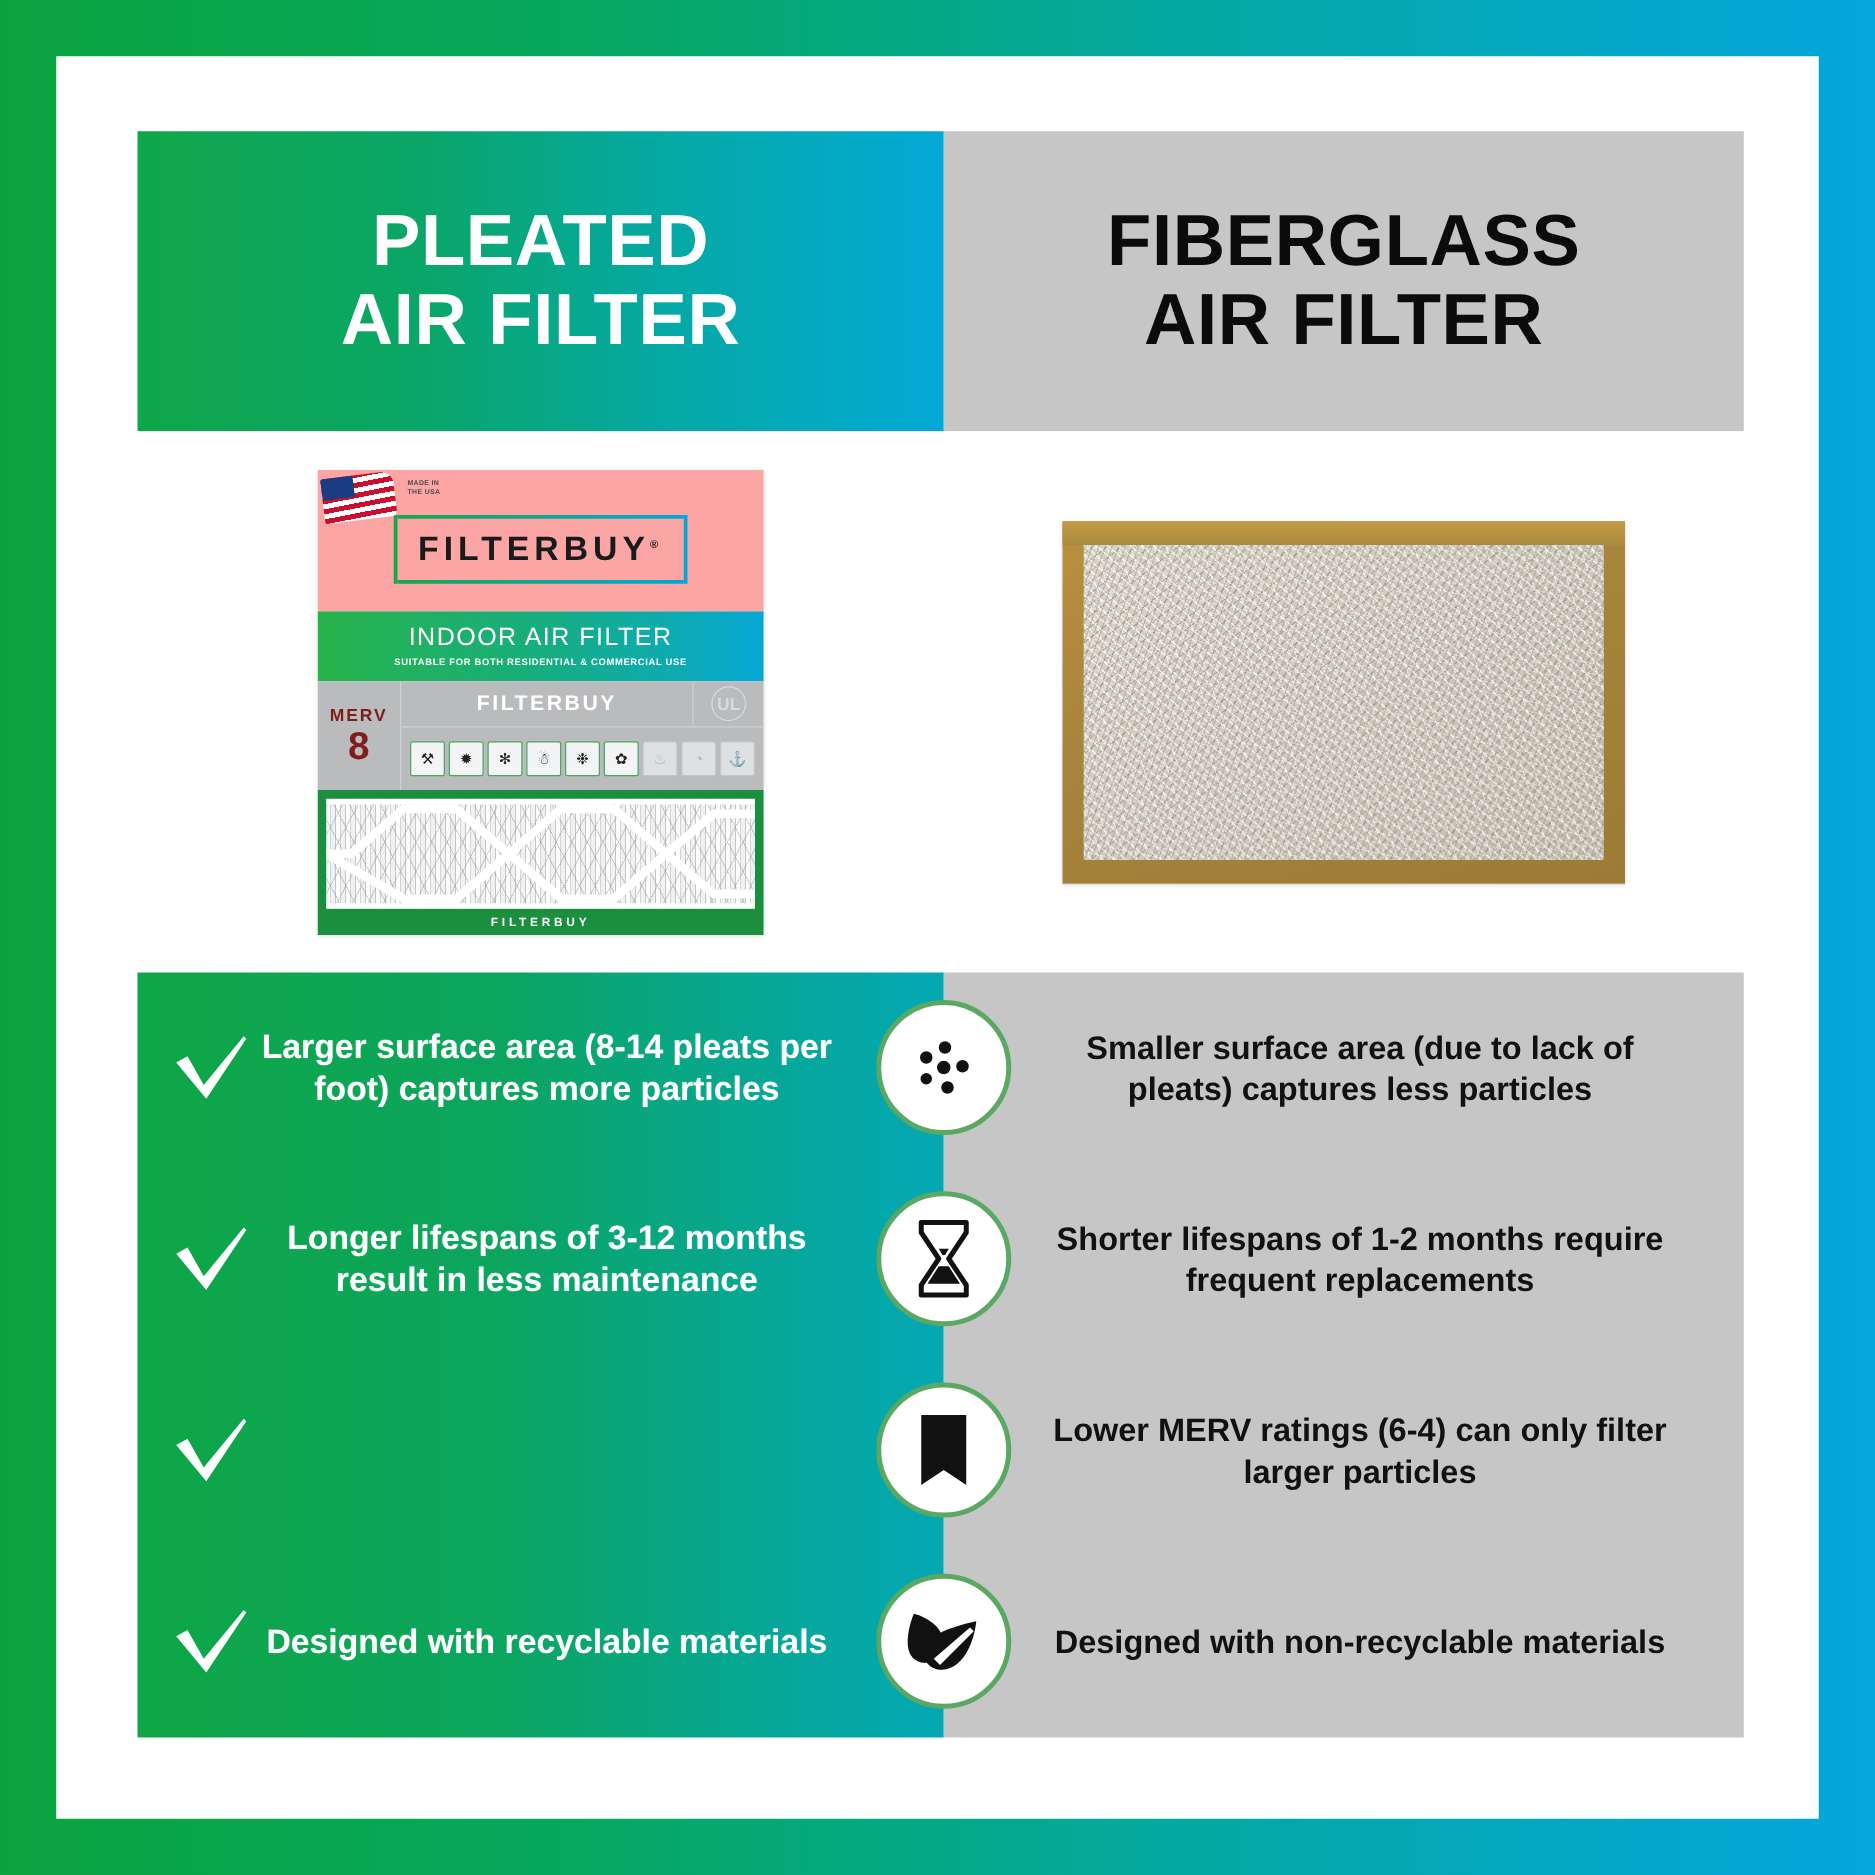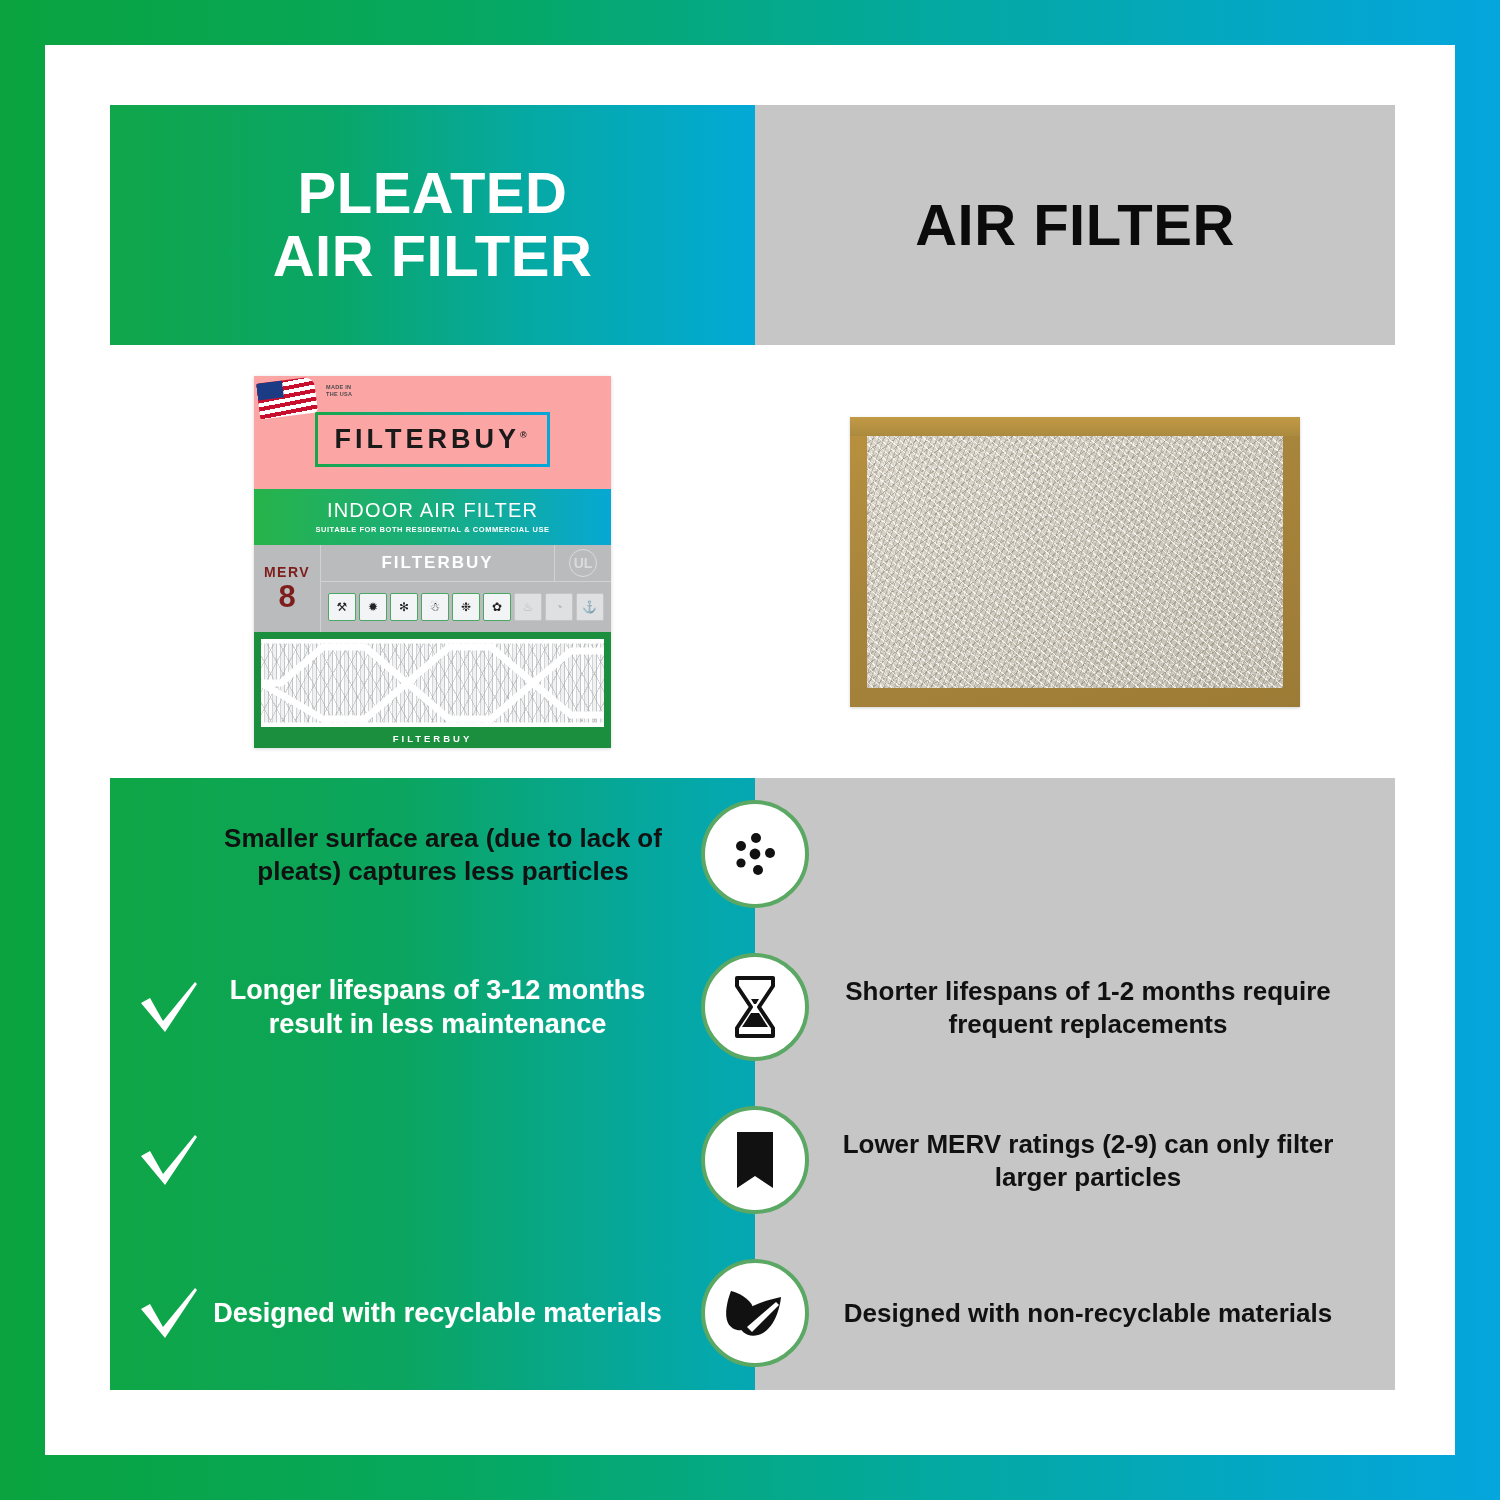--- a/index.html
+++ b/index.html
@@ -316,20 +316,21 @@
 
     <div class="header-row">
       <div class="header-left">
         <div class="header-title">
           <div>PLEATED</div>
           <div>AIR FILTER</div>
         </div>
       </div>
       <div class="header-right">
         <div class="header-title">
+          <div>FIBERGLASS</div>
           <div>AIR FILTER</div>
         </div>
       </div>
     </div>
 
     <div class="product-row">
 
       <div class="product-cell left">
         <div class="filter-box">
 
@@ -404,20 +405,28 @@
 
     <div class="compare">
       <div class="compare-bg">
         <div class="left"></div>
         <div class="right"></div>
       </div>
 
       <div class="rows">
 
         <div class="row" style="top:0px;">
+          <div class="cell-left">
+            <div class="check">
+              <svg width="62" height="54" viewBox="0 0 62 54">
+                <path d="M3 22 L12 17 L25 40 L57 1 L59 3 L27 51 Z" fill="#ffffff"></path>
+              </svg>
+            </div>
+            <div class="bullet-text-left">Larger surface area (8-14 pleats per foot) captures more particles</div>
+          </div>
           <div class="cell-right">
             <div class="bullet-text-right">Smaller surface area (due to lack of pleats) captures less particles</div>
           </div>
         </div>
         <div class="medallion" style="top:22px;">
           <svg width="64" height="64" viewBox="0 0 64 64">
             <circle cx="32" cy="32" r="5.4" fill="#111"></circle>
             <circle cx="18" cy="24" r="5.0" fill="#111"></circle>
             <circle cx="33" cy="16" r="5.0" fill="#111"></circle>
             <circle cx="47" cy="31" r="5.0" fill="#111"></circle>
@@ -449,21 +458,21 @@
 
         <div class="row" style="top:306px;">
           <div class="cell-left">
             <div class="check">
               <svg width="62" height="54" viewBox="0 0 62 54">
                 <path d="M3 22 L12 17 L25 40 L57 1 L59 3 L27 51 Z" fill="#ffffff"></path>
               </svg>
             </div>
           </div>
           <div class="cell-right">
-            <div class="bullet-text-right">Lower MERV ratings (2-9) can only filter larger particles</div>
+            <div class="bullet-text-right">Lower MERV ratings (6-4) can only filter larger particles</div>
           </div>
         </div>
         <div class="medallion" style="top:328px;">
           <svg width="48" height="62" viewBox="0 0 48 62">
             <path d="M6 3 H42 V59 L24 47 L6 59 Z" fill="#111"></path>
           </svg>
         </div>
 
         <div class="row" style="top:459px;">
           <div class="cell-left">

